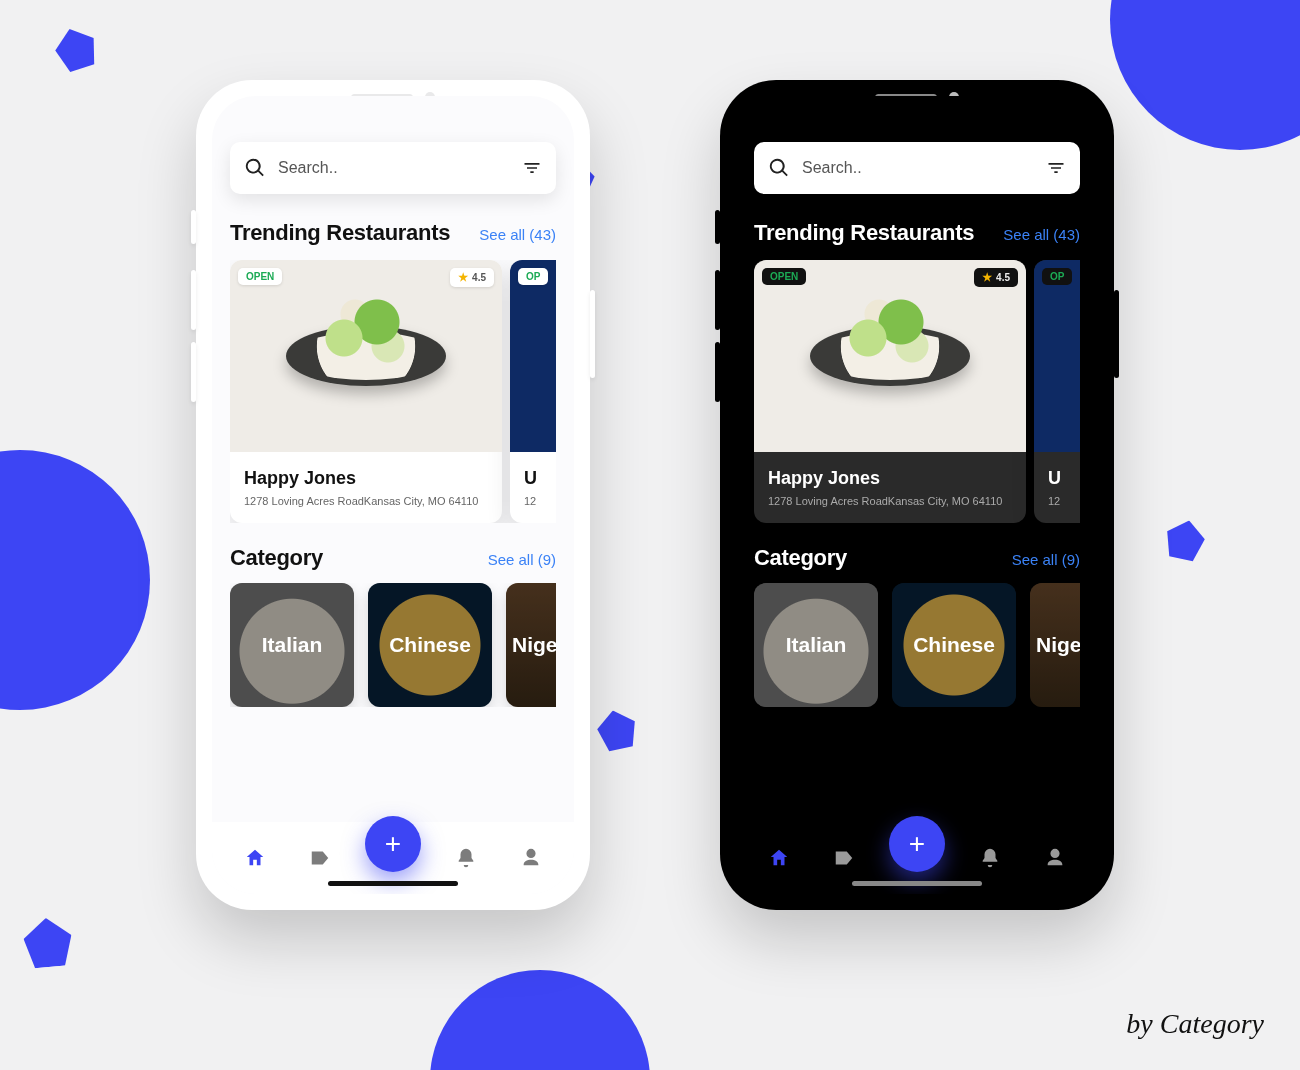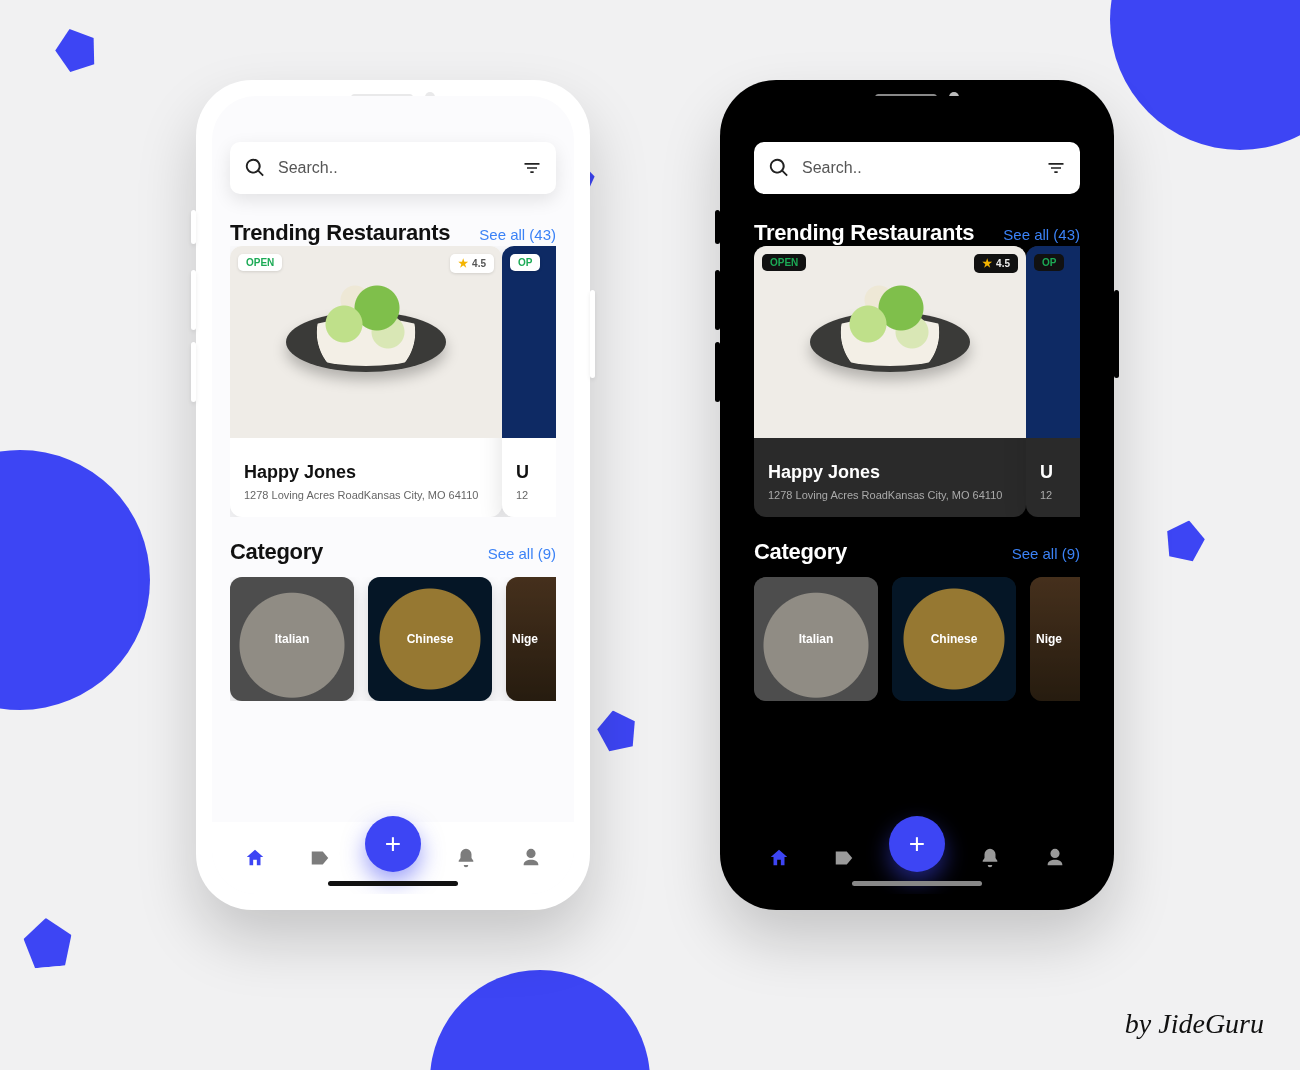--- a/index.html
+++ b/index.html
@@ -80,21 +80,21 @@
 
   .section-head {
     margin-top:26px; display:flex; align-items:baseline; justify-content:space-between;
   }
   .section-head h2 { font-size:22px; font-weight:800; letter-spacing:-.3px; }
   .phone.light .section-head h2 { color:#111; }
   .phone.dark  .section-head h2 { color:#fff; }
   .section-head a { font-size:15px; font-weight:500; color:#3b82f6; text-decoration:none; }
 
   
-  .hstrip { display:flex; gap:0; overflow:hidden; }
+  .hstrip { margin-top:14px; display:flex; gap:8px; overflow:hidden; }
   .rest-card {
     flex:0 0 272px; border-radius:12px; overflow:hidden;
     box-shadow:0 10px 24px rgba(0,0,0,.12);
     display:flex; flex-direction:column;
   }
   .phone.light .rest-card { background:#fff; }
   .phone.dark  .rest-card { background:#2a2a2a; }
 
   .rest-img { height:192px; position:relative; display:flex; align-items:center; justify-content:center; }
   .rest-img.food { background:#efece7; }
@@ -124,34 +124,34 @@
   }
   .badge.status { left:8px; top:8px; }
   .badge.rating { right:8px; top:8px; display:flex; align-items:center; gap:4px; }
   .phone.light .badge { background:#fff; box-shadow:0 1px 3px rgba(0,0,0,.12);}
   .phone.dark  .badge { background:#111; }
   .badge.open { color:#1caa55; }
   .badge.rating { color:#555; }
   .phone.dark  .badge.rating { color:#eee; }
   .star { color:#f4b400; font-size:11px; }
 
-  .rest-meta { padding:24px 14px 16px; }
+  .rest-meta { padding:16px 14px 16px; }
   .rest-meta h3 { font-size:18px; font-weight:800; }
   .phone.light .rest-meta h3 { color:#111; }
   .phone.dark  .rest-meta h3 { color:#fff; }
   .rest-meta p { margin-top:6px; font-size:11px; }
   .phone.light .rest-meta p { color:#666; }
   .phone.dark  .rest-meta p { color:#aaa; }
 
   
   .cat-strip { margin-top:12px; display:flex; gap:14px; overflow:hidden; }
   .cat {
     flex:0 0 124px; height:124px; border-radius:12px; position:relative;
     display:flex; align-items:center; justify-content:center;
-    color:#fff; font-weight:800; font-size:12px;
+    color:#fff; font-weight:800; font-size:21px;
     box-shadow:0 6px 14px rgba(0,0,0,.15);
   }
   .cat .overlay{ position:absolute; inset:0; background:rgba(0,0,0,.35); border-radius:inherit; }
   .cat span { position:relative; z-index:2; }
   .cat.c1 { background:radial-gradient(circle at 50% 55%, #ddd7cb 0 52px, #777 53px); }
   .cat.c2 { background:radial-gradient(circle at 50% 50%, #e7b84e 0 50px, #09233b 51px); }
   .cat.c3 { background:linear-gradient(#6b4a2c,#3b2b18); }
 
   
   .nav {
@@ -189,21 +189,21 @@
 
 <div class="blob circle-tr"></div>
 <div class="blob circle-ml"></div>
 <div class="blob circle-bc"></div>
 <div class="blob pent p1"></div>
 <div class="blob pent p2"></div>
 <div class="blob pent p3"></div>
 <div class="blob pent p4"></div>
 <div class="blob pent p5"></div>
 
-<div class="credit">by JideGuru</div>
+<div class="credit">by Category</div>
 
 <div class="phones">
 
   <div class="phone light">
     <div class="sbtn l1"></div>
       <div class="sbtn l2"></div>
       <div class="sbtn l3"></div>
       <div class="sbtn r1"></div>
     <div class="topbar">
       <div class="speaker"></div>

